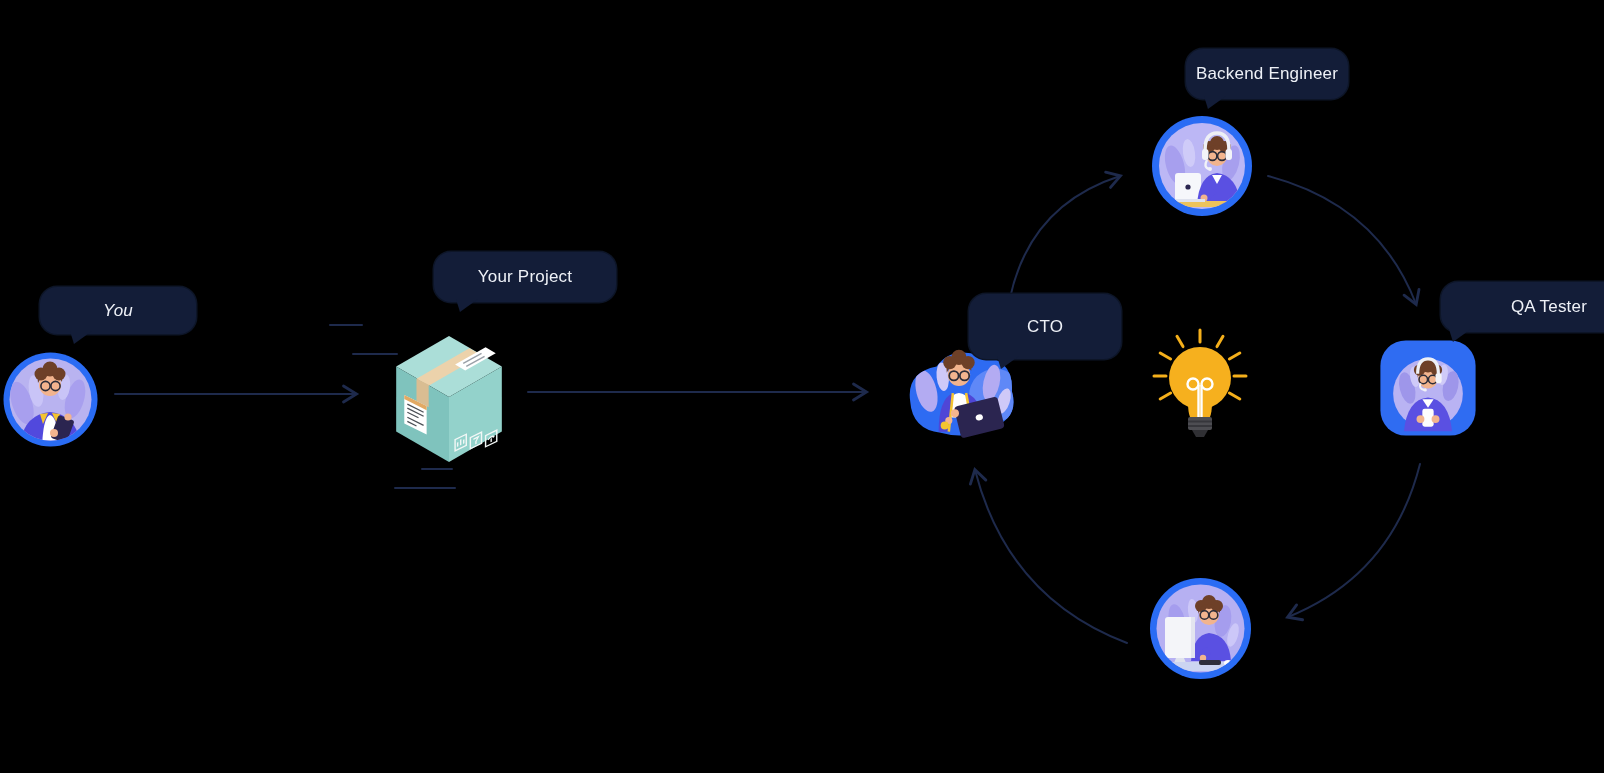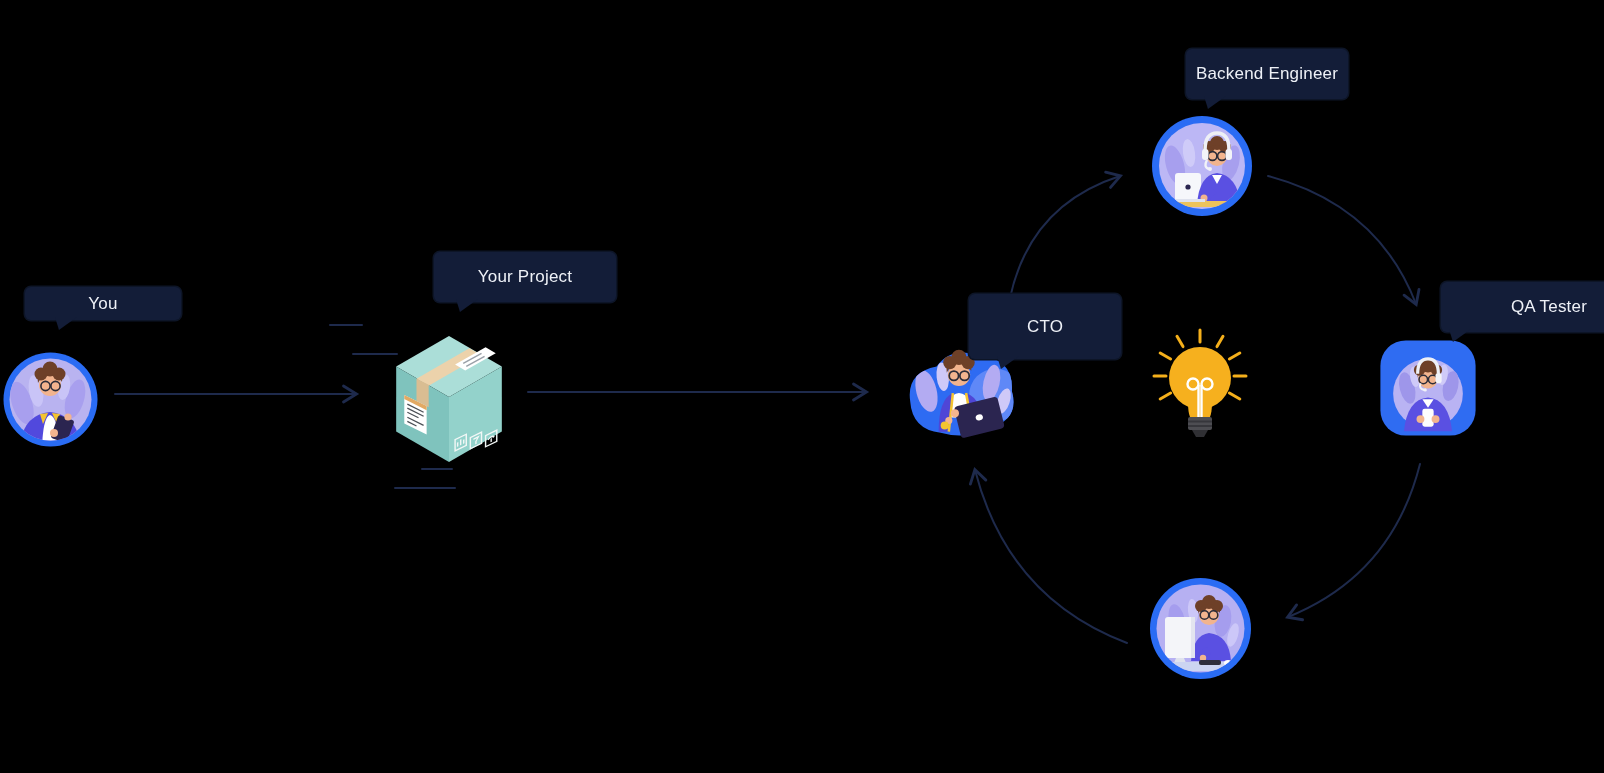--- a/index.html
+++ b/index.html
@@ -3,21 +3,21 @@
 <meta charset="utf-8">
 <style>
   html,body{margin:0;padding:0;background:#000;}
   .canvas{
     position:relative;width:1604px;height:773px;background:#000;overflow:hidden;
     font-family:"Liberation Sans",sans-serif;
   }
   .overlay{position:absolute;left:0;top:0;z-index:1;}
   .node{position:absolute;z-index:2;}
   .bubble{
-    position:absolute;z-index:3;background:#131d38;border-radius:6px;
+    position:absolute;z-index:3;background:#131d38;border-radius:17px;
     display:flex;align-items:center;justify-content:center;
     color:#eef1f7;font-size:17px;letter-spacing:.2px;
     box-shadow:0 0 0 1.5px #0d1527;
   }
   .bubble .tail{
     position:absolute;bottom:-10px;width:22px;height:13px;background:#131d38;
     clip-path:polygon(0 0,100% 0,18% 100%);
   }
 </style>
 </head>
@@ -38,21 +38,21 @@
       <path d="M1268,176 Q1378,205 1416,304" marker-end="url(#ah)"></path>
       <path d="M1420,464 Q1392,575 1288,617" marker-end="url(#ah)"></path>
       <path d="M1127,643 Q1008,598 975,470" marker-end="url(#ah)"></path>
       <path d="M330,325 H362"></path>
       <path d="M353,354 H397"></path>
       <path d="M422,469 H452"></path>
       <path d="M395,488 H455"></path>
     </g>
   </svg>
 
-  <div class="bubble" style="left:25px;top:287px;width:156px;height:33px;">
+  <div class="bubble" style="left:40px;top:287px;width:156px;height:47px;font-style:italic;">
     <span>You</span>
     <span class="tail" style="left:30px;"></span>
   </div>
   <div class="node" style="left:2px;top:351px;">
     <svg width="97" height="97" viewBox="0 0 97 97">
       <circle cx="48.5" cy="48.5" r="47" fill="#2a6cf4"></circle>
       <clipPath id="cpYou">
           <circle cx="48.5" cy="48.5" r="41"></circle>
         </clipPath>
       <circle cx="48.5" cy="48.5" r="41" fill="#b9b3f0"></circle>

